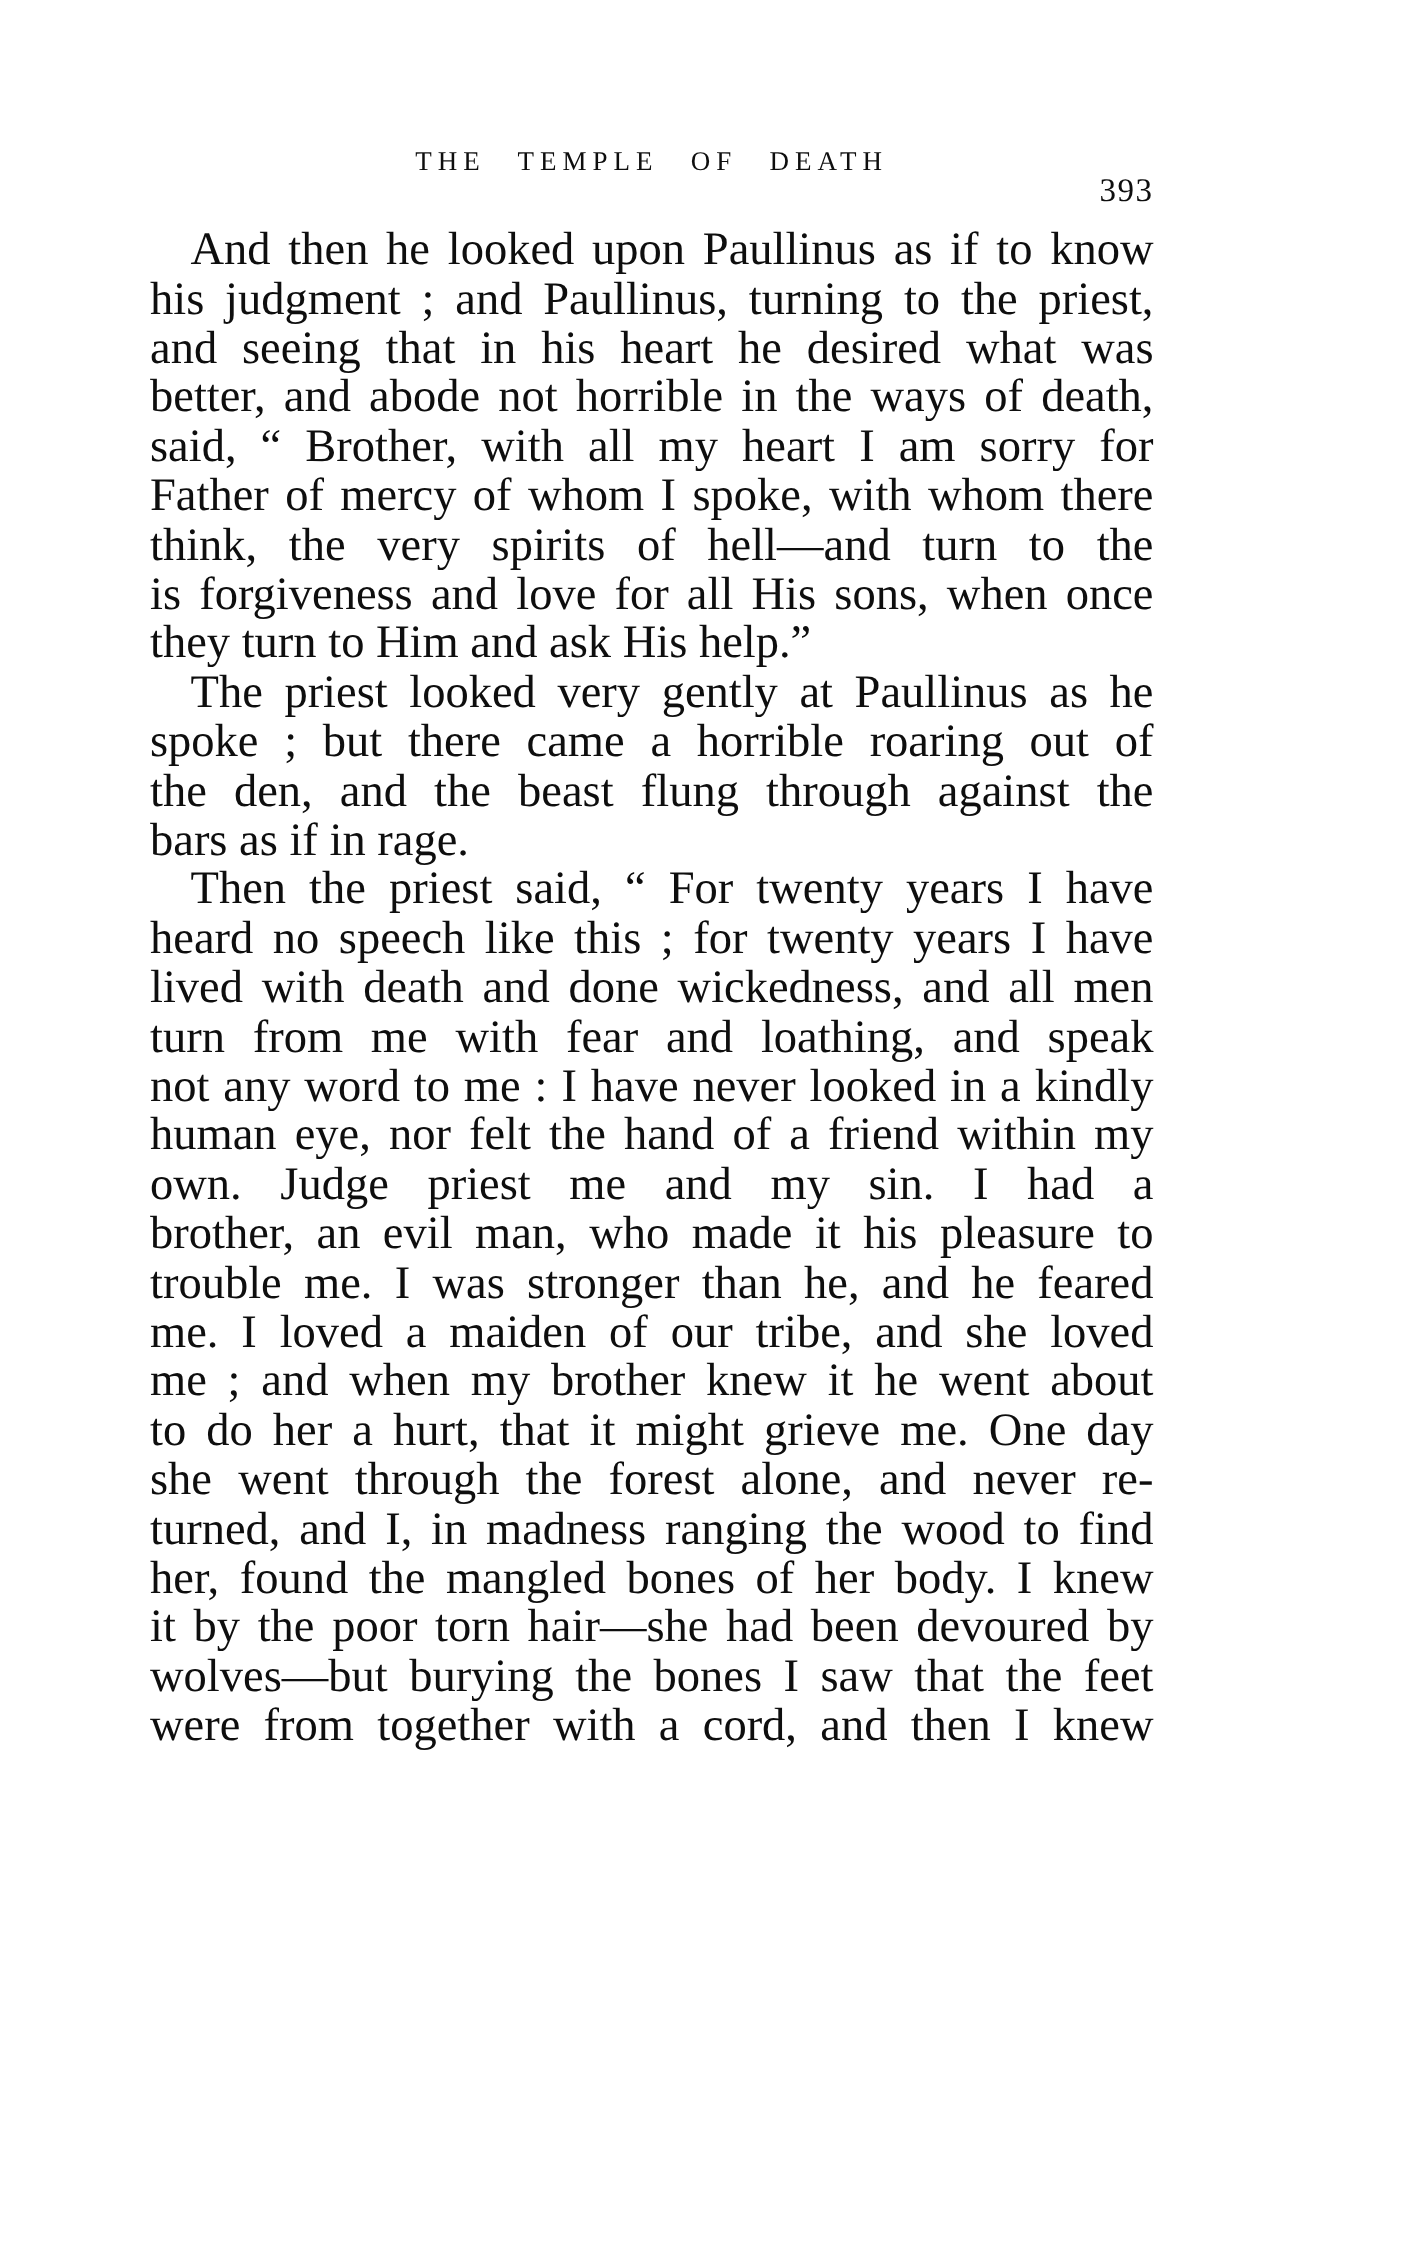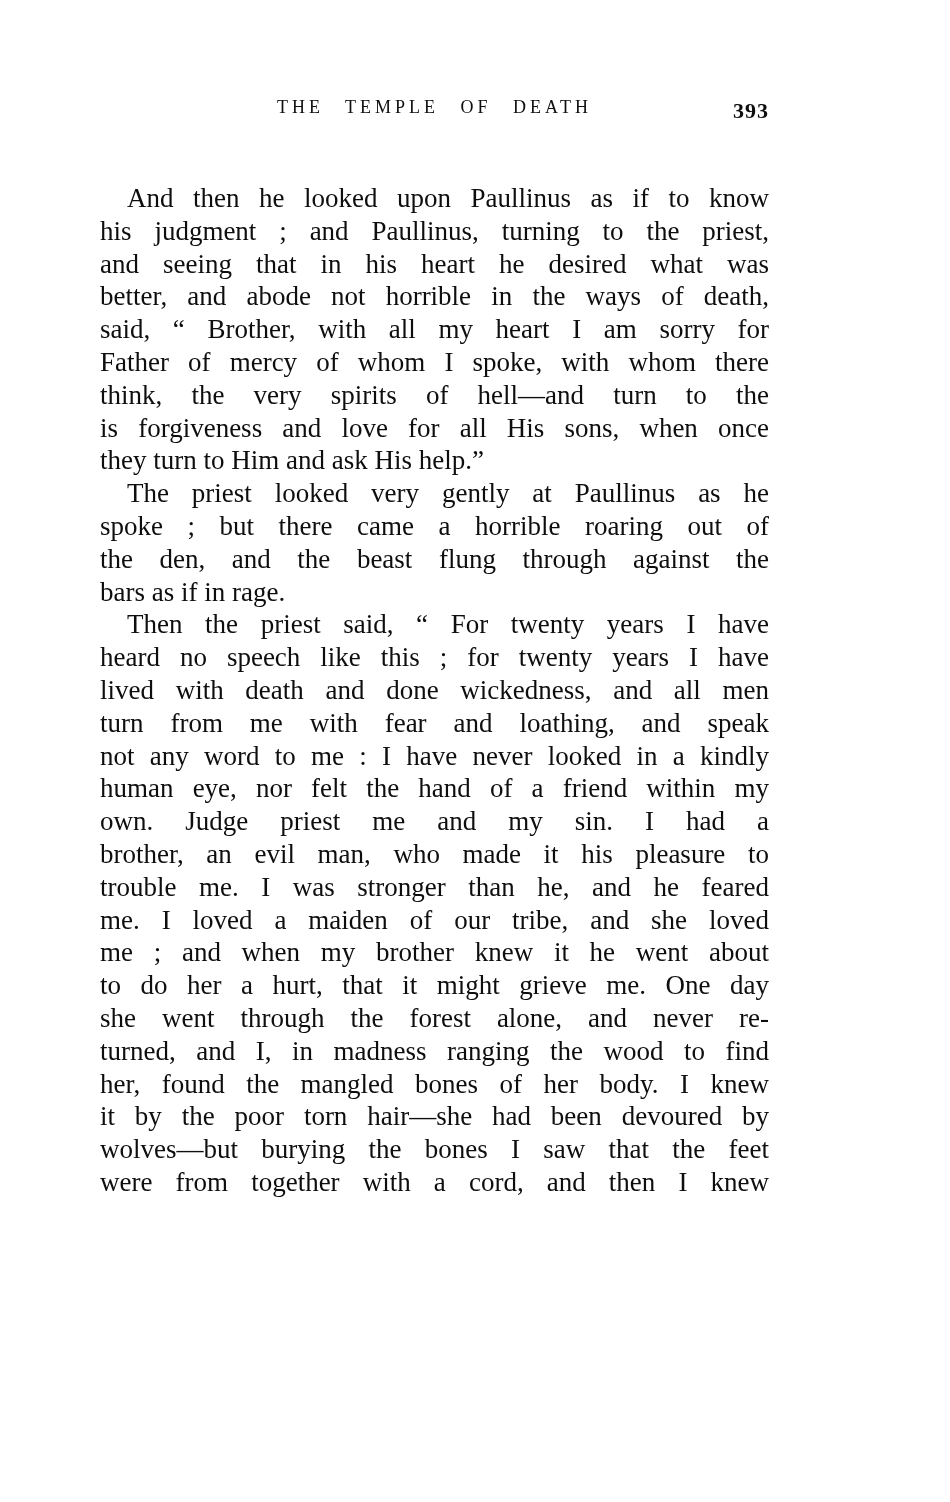--- a/index.html
+++ b/index.html
@@ -21,31 +21,29 @@
   }
   .running-title {
     text-align: center;
     font-size: 18px;
     letter-spacing: 4px;
     word-spacing: 13px;
     white-space: nowrap;
   }
   .page-number {
     position: absolute;
-    right: 0; top: 1px;
+    right: 0; top: 17px;
     font-size: 22px;
     letter-spacing: 1px;
-    font-weight: bold;
   }
   .body-text {
     position: absolute;
     top: 150px; left: 100px; width: 669px;
-    font-size: 27px;
+    font-size: 31px;
     line-height: 32.8px;
-    margin-top: 32px;
   }
   .para { margin: 0; padding: 0; }
   .line {
     text-align: justify;
     text-align-last: justify;
   }
   .line.indent { text-indent: 27px; }
   .line.last { text-align-last: left; }
 </style>
 </head>

